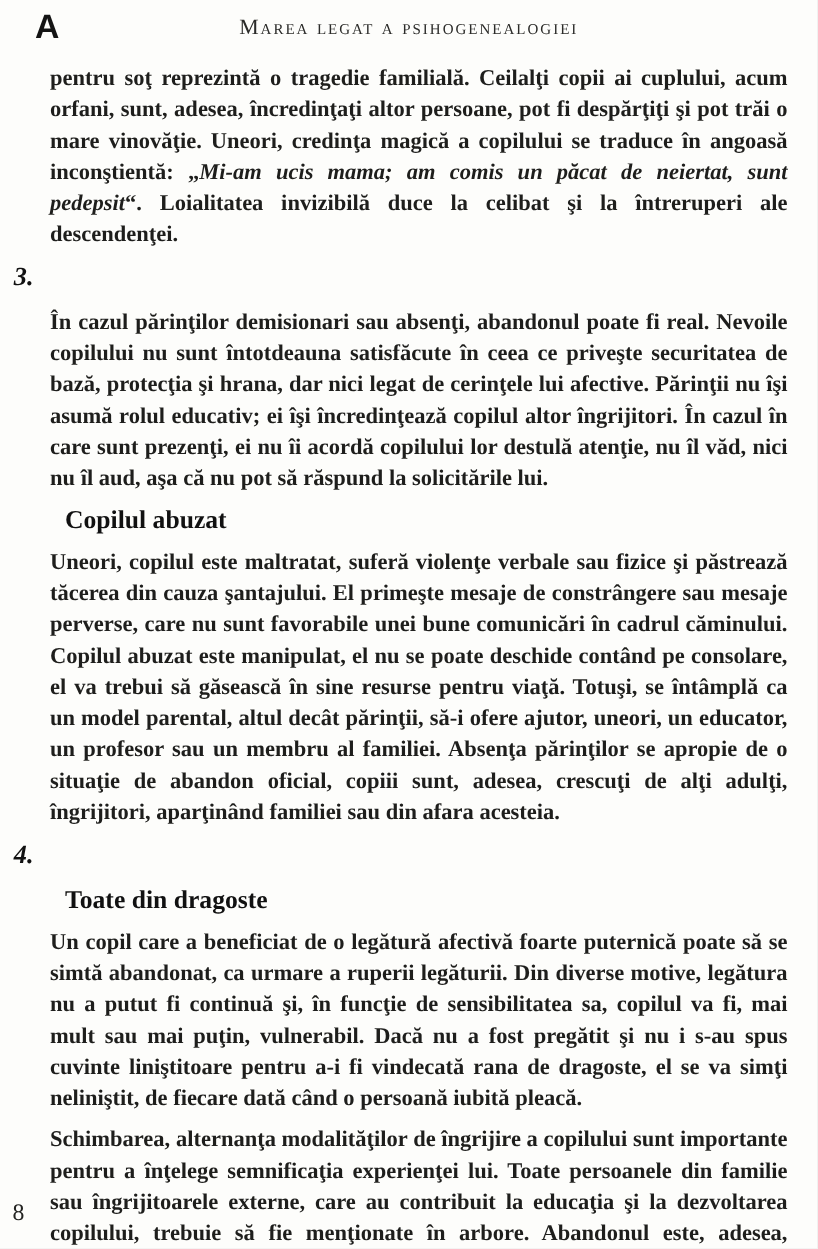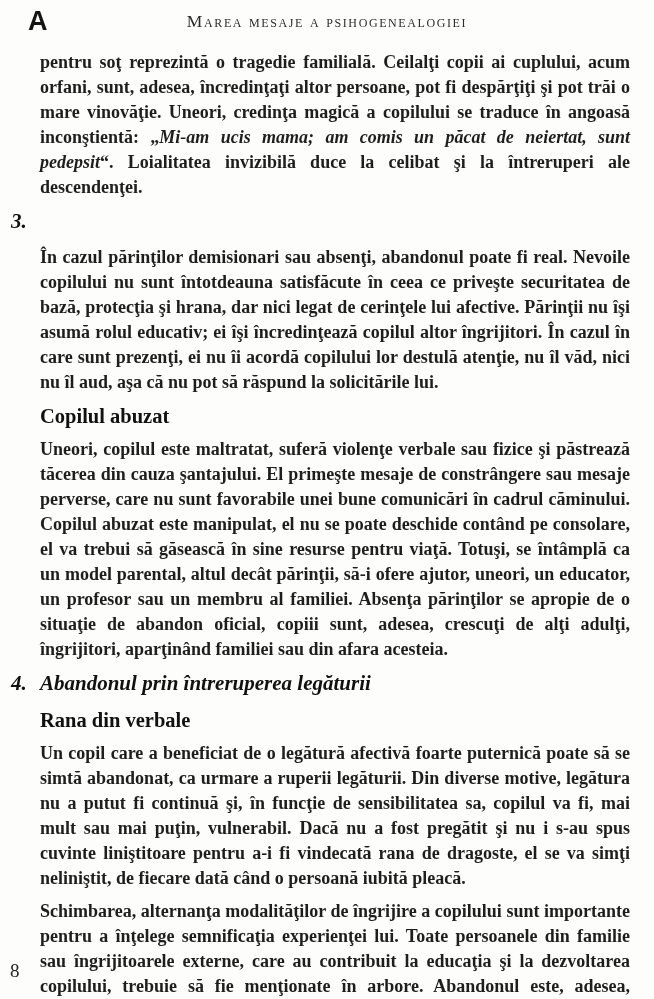--- a/index.html
+++ b/index.html
@@ -39,59 +39,58 @@
   .quote-italic{ font-style:italic; }
   .num-heading{
     display:flex;
     margin:6px 0 10px -29px;
     font-weight:700;font-style:italic;
     font-size:21px;line-height:27px;
     color:#111;
   }
   .num-heading .h-num{ width:29px; flex:none; }
   .subheading{
-    margin:6px 0 8px 0;
+    margin:6px 0 8px 12px;
     font-weight:700;
     font-size:20.5px;line-height:26px;
     color:#111;
   }
   .page-number{
     position:absolute;left:10px;top:960px;
     font-size:19px;color:#242422;
   }
 </style>
 </head>
 <body>
 
 <div class="page">
 
   <div class="corner-marker">A</div>
 
-  <div class="running-title">Marea mesaje a psihogenealogiei</div>
+  <div class="running-title">Marea legat a psihogenealogiei</div>
 
   <div class="body-col">
 
     <p class="para"><span>pentru soţ reprezintă o tragedie familială. Ceilalţi copii ai cuplului, acum orfani, sunt, adesea, încredinţaţi altor persoane, pot fi despărţiţi şi pot trăi o mare vinovăţie. Uneori, credinţa magică a copilului se traduce în angoasă inconştientă: „</span><span class="quote-italic">Mi-am ucis mama; am comis un păcat de neiertat, sunt pedepsit</span><span>“. Loialitatea invizibilă duce la celibat şi la întreruperi ale descendenţei.</span></p>
 
     <div class="num-heading">
       <span class="h-num">3.</span>
     </div>
 
     <p class="para">În cazul părinţilor demisionari sau absenţi, abandonul poate fi real. Nevoile copilului nu sunt întotdeauna satisfăcute în ceea ce priveşte securitatea de bază, protecţia şi hrana, dar nici legat de cerinţele lui afective. Părinţii nu îşi asumă rolul educativ; ei îşi încredinţează copilul altor îngrijitori. În cazul în care sunt prezenţi, ei nu îi acordă copilului lor destulă atenţie, nu îl văd, nici nu îl aud, aşa că nu pot să răspund la solicitările lui.</p>
 
     <div class="subheading">Copilul abuzat</div>
 
     <p class="para">Uneori, copilul este maltratat, suferă violenţe verbale sau fizice şi păstrează tăcerea din cauza şantajului. El primeşte mesaje de constrângere sau mesaje perverse, care nu sunt favorabile unei bune comunicări în cadrul căminului. Copilul abuzat este manipulat, el nu se poate deschide contând pe consolare, el va trebui să găsească în sine resurse pentru viaţă. Totuşi, se întâmplă ca un model parental, altul decât părinţii, să-i ofere ajutor, uneori, un educator, un profesor sau un membru al familiei. Absenţa părinţilor se apropie de o situaţie de abandon oficial, copiii sunt, adesea, crescuţi de alţi adulţi, îngrijitori, aparţinând familiei sau din afara acesteia.</p>
 
     <div class="num-heading">
       <span class="h-num">4.</span>
-      <span class="h-text">Abandonul prin întreruperea legăturii</span>
     </div>
 
-    <div class="subheading">Rana din verbale</div>
+    <div class="subheading">Toate din dragoste</div>
 
     <p class="para">Un copil care a beneficiat de o legătură afectivă foarte puternică poate să se simtă abandonat, ca urmare a ruperii legăturii. Din diverse motive, legătura nu a putut fi continuă şi, în funcţie de sensibilitatea sa, copilul va fi, mai mult sau mai puţin, vulnerabil. Dacă nu a fost pregătit şi nu i s-au spus cuvinte liniştitoare pentru a-i fi vindecată rana de dragoste, el se va simţi neliniştit, de fiecare dată când o persoană iubită pleacă.</p>
 
     <p class="para cont">Schimbarea, alternanţa modalităţilor de îngrijire a copilului sunt importante pentru a înţelege semnificaţia experienţei lui. Toate persoanele din familie sau îngrijitoarele externe, care au contribuit la educaţia şi la dezvoltarea copilului, trebuie să fie menţionate în arbore. Abandonul este, adesea, rezultatul unui</p>
 
   </div>
 
   <div class="page-number">8</div>
 
 </div>

